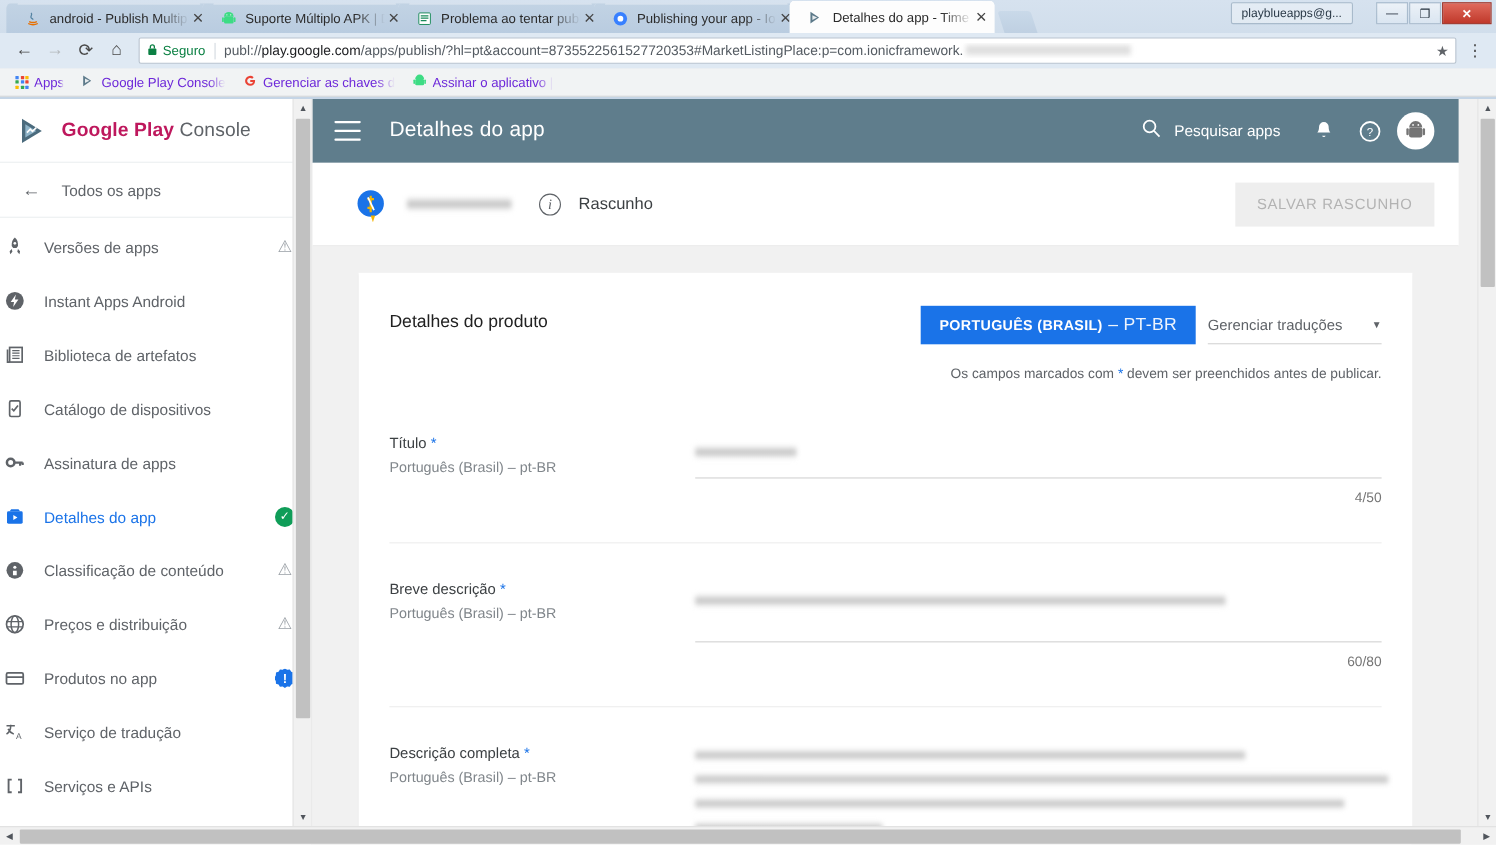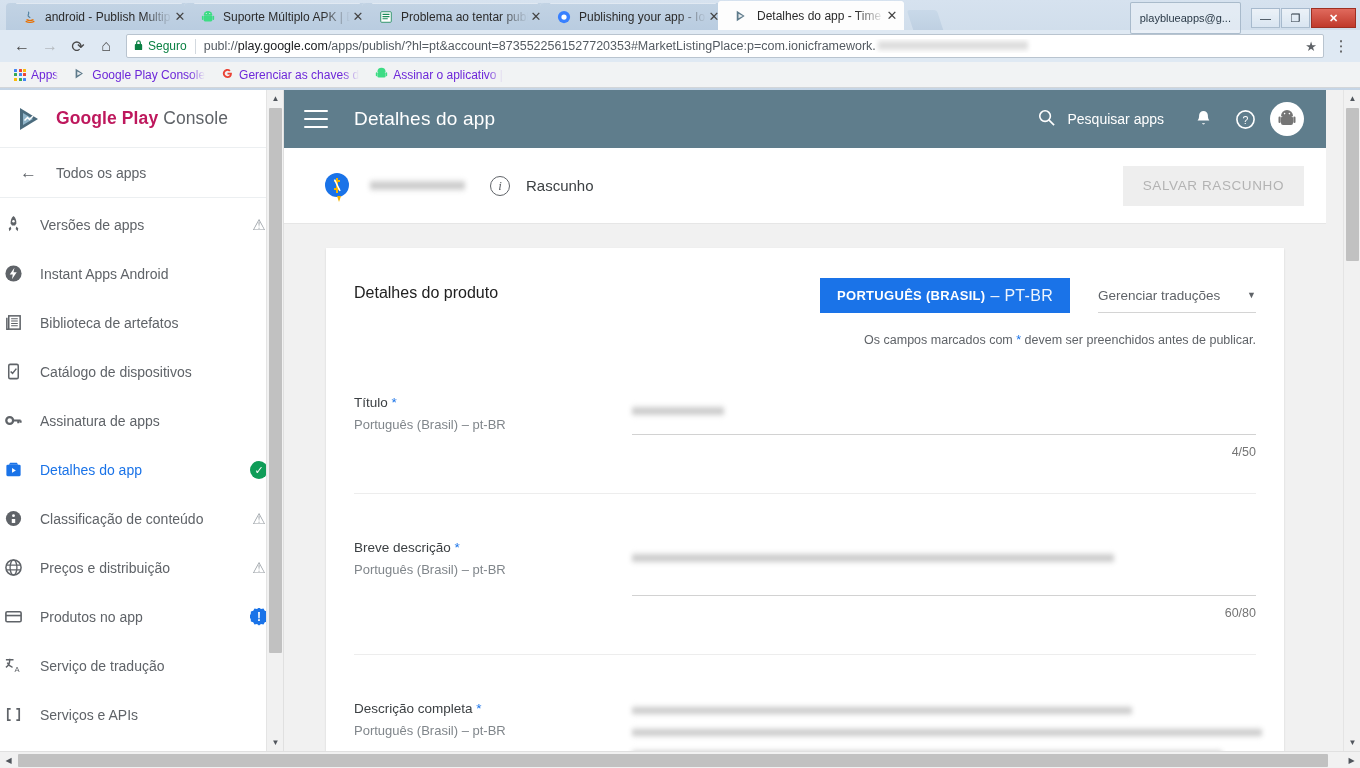--- a/index.html
+++ b/index.html
@@ -95,23 +95,23 @@
     border-top-right-radius: 3px;
   }
 
   .win-controls {
     position: absolute;
     top: 2px; right: 4px;
     display: flex; align-items: center;
     z-index: 20;
   }
   .acct-chip {
-    height: 32px;
+    height: 20px;
     padding: 0 9px;
-    margin-right: 9px;
+    margin-right: 20px;
     background: rgba(255,255,255,.35);
     border: 1px solid rgba(120,145,170,.55);
     border-radius: 2px;
     font-size: 11px;
     color: #2b3a48;
     display: flex; align-items: center;
     cursor: pointer;
   }
   .wbtn {
     width: 29px; height: 20px;
@@ -477,42 +477,42 @@
     padding: 0 17px;
     font-size: 13px;
     font-weight: bold;
     letter-spacing: .3px;
     font-family: inherit;
     cursor: pointer;
     display: flex; align-items: center;
   }
   .lang-btn .sub { font-weight: normal; font-size: 16px; margin-left: 5px; opacity: .92; text-align: center;}
   .manage-sel {
-    margin-left: 28px;
+    margin-left: 11px;
     min-width: 158px;
     border-bottom: 1px solid #d4d4d4;
     height: 35px;
     display: flex; align-items: center;
     justify-content: space-between;
     font-size: 13.5px;
     color: #5f6368;
     cursor: pointer;
   }
   .manage-sel .caret { font-size: 9px; color: #5f6368; margin-left: 12px;}
   .req-note {
     text-align: right;
     font-size: 12.5px;
     color: #5f6368;
     margin-top: 20px;
   }
   .req-note .star-red { color: #1a73e8; }
 
   .field {
     display: flex;
-    padding-top: 46px;
+    padding-top: 34px;
     border-top: 1px solid #ededed;
     margin-top: 34px;
   }
   .field.first { border-top: none; margin-top: 24px; padding-top: 24px;}
   .field-label { width: 278px; flex: 0 0 278px; }
   .field-label .fl-title { font-size: 13.5px; color: #3c4043; }
   .field-label .fl-title .req { color: #1a73e8; }
   .field-label .fl-sub { font-size: 13px; color: #80868b; margin-top: 7px; }
   .field-input { flex: 1 1 auto; position: relative; }
   .input-line {

